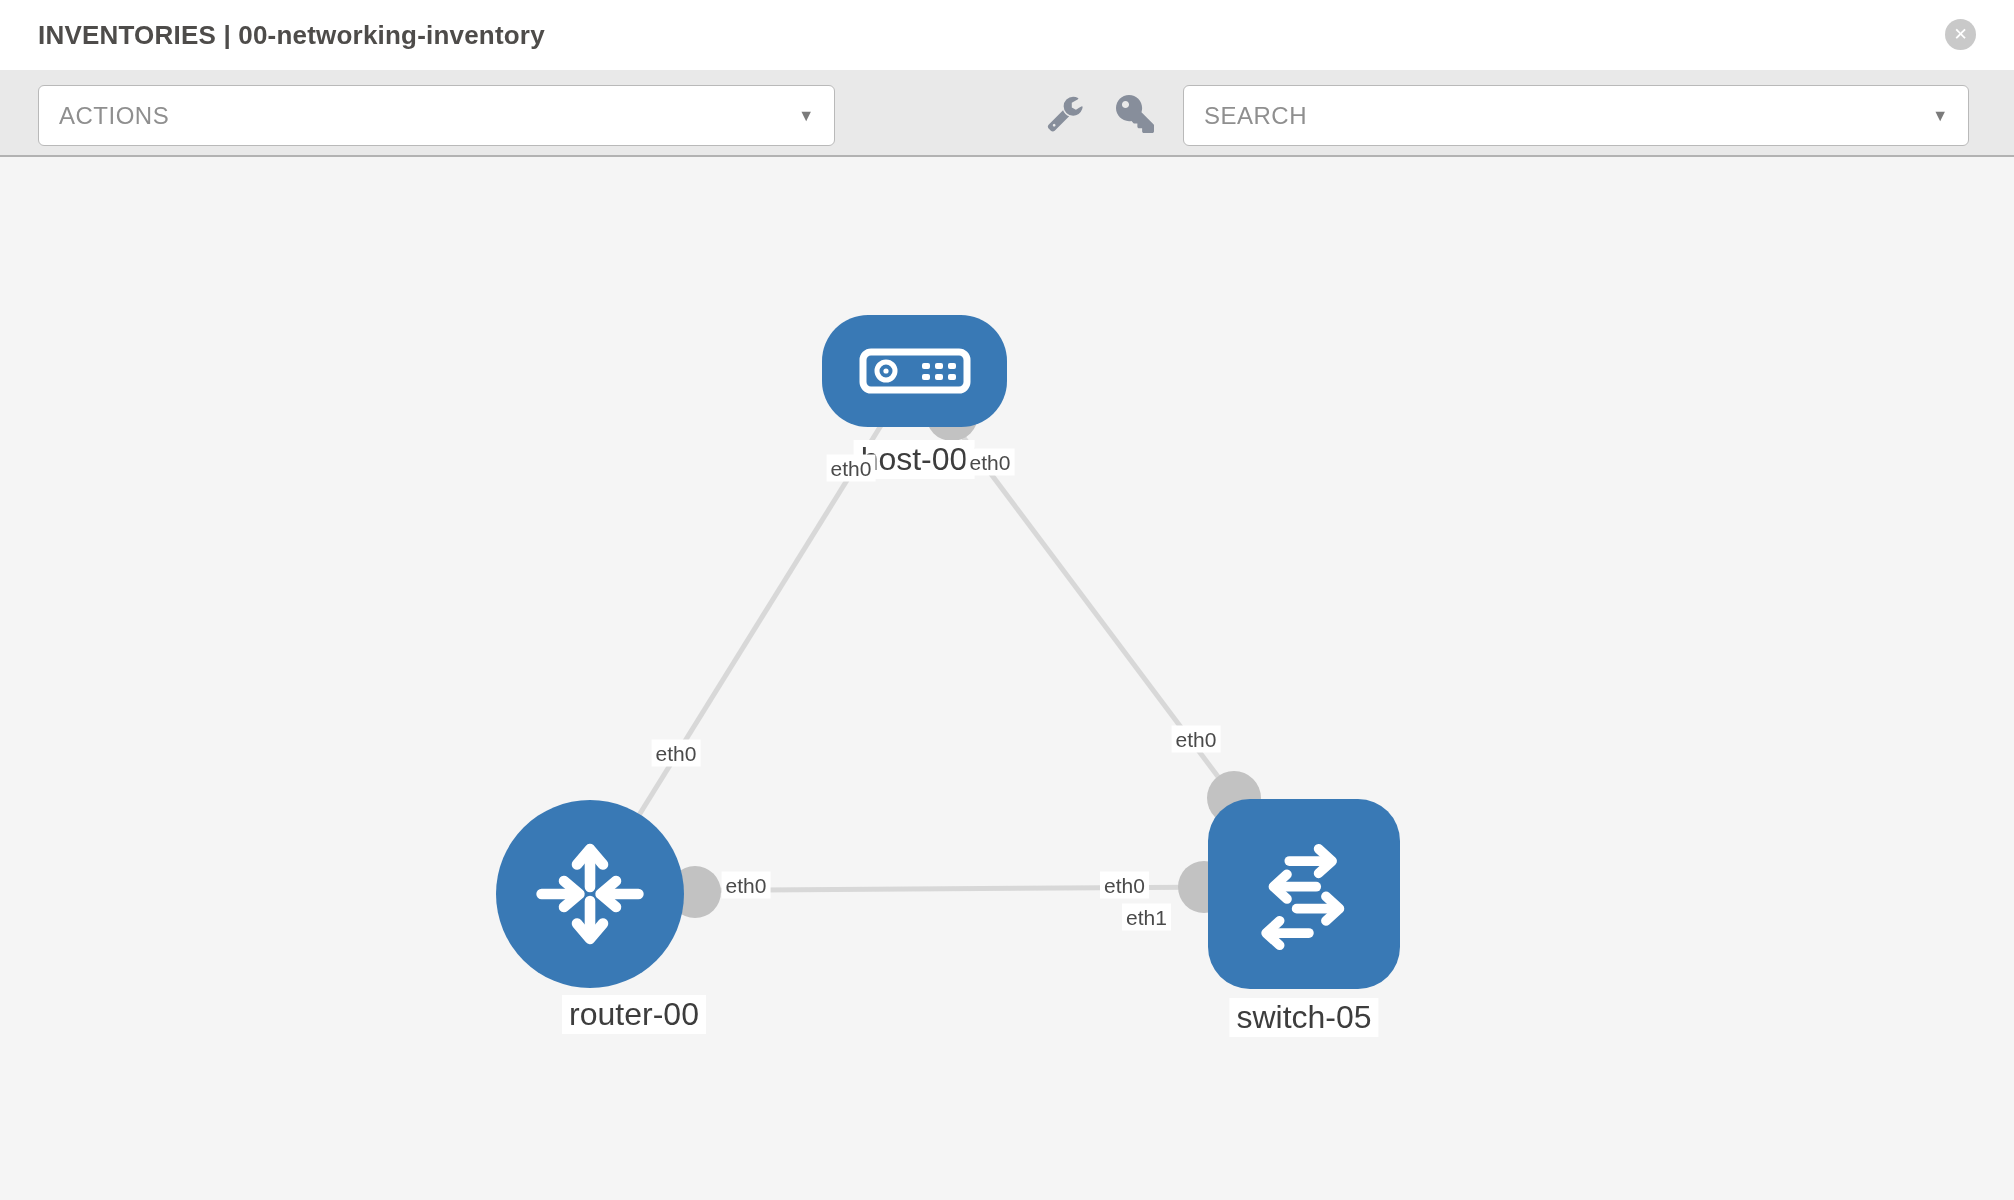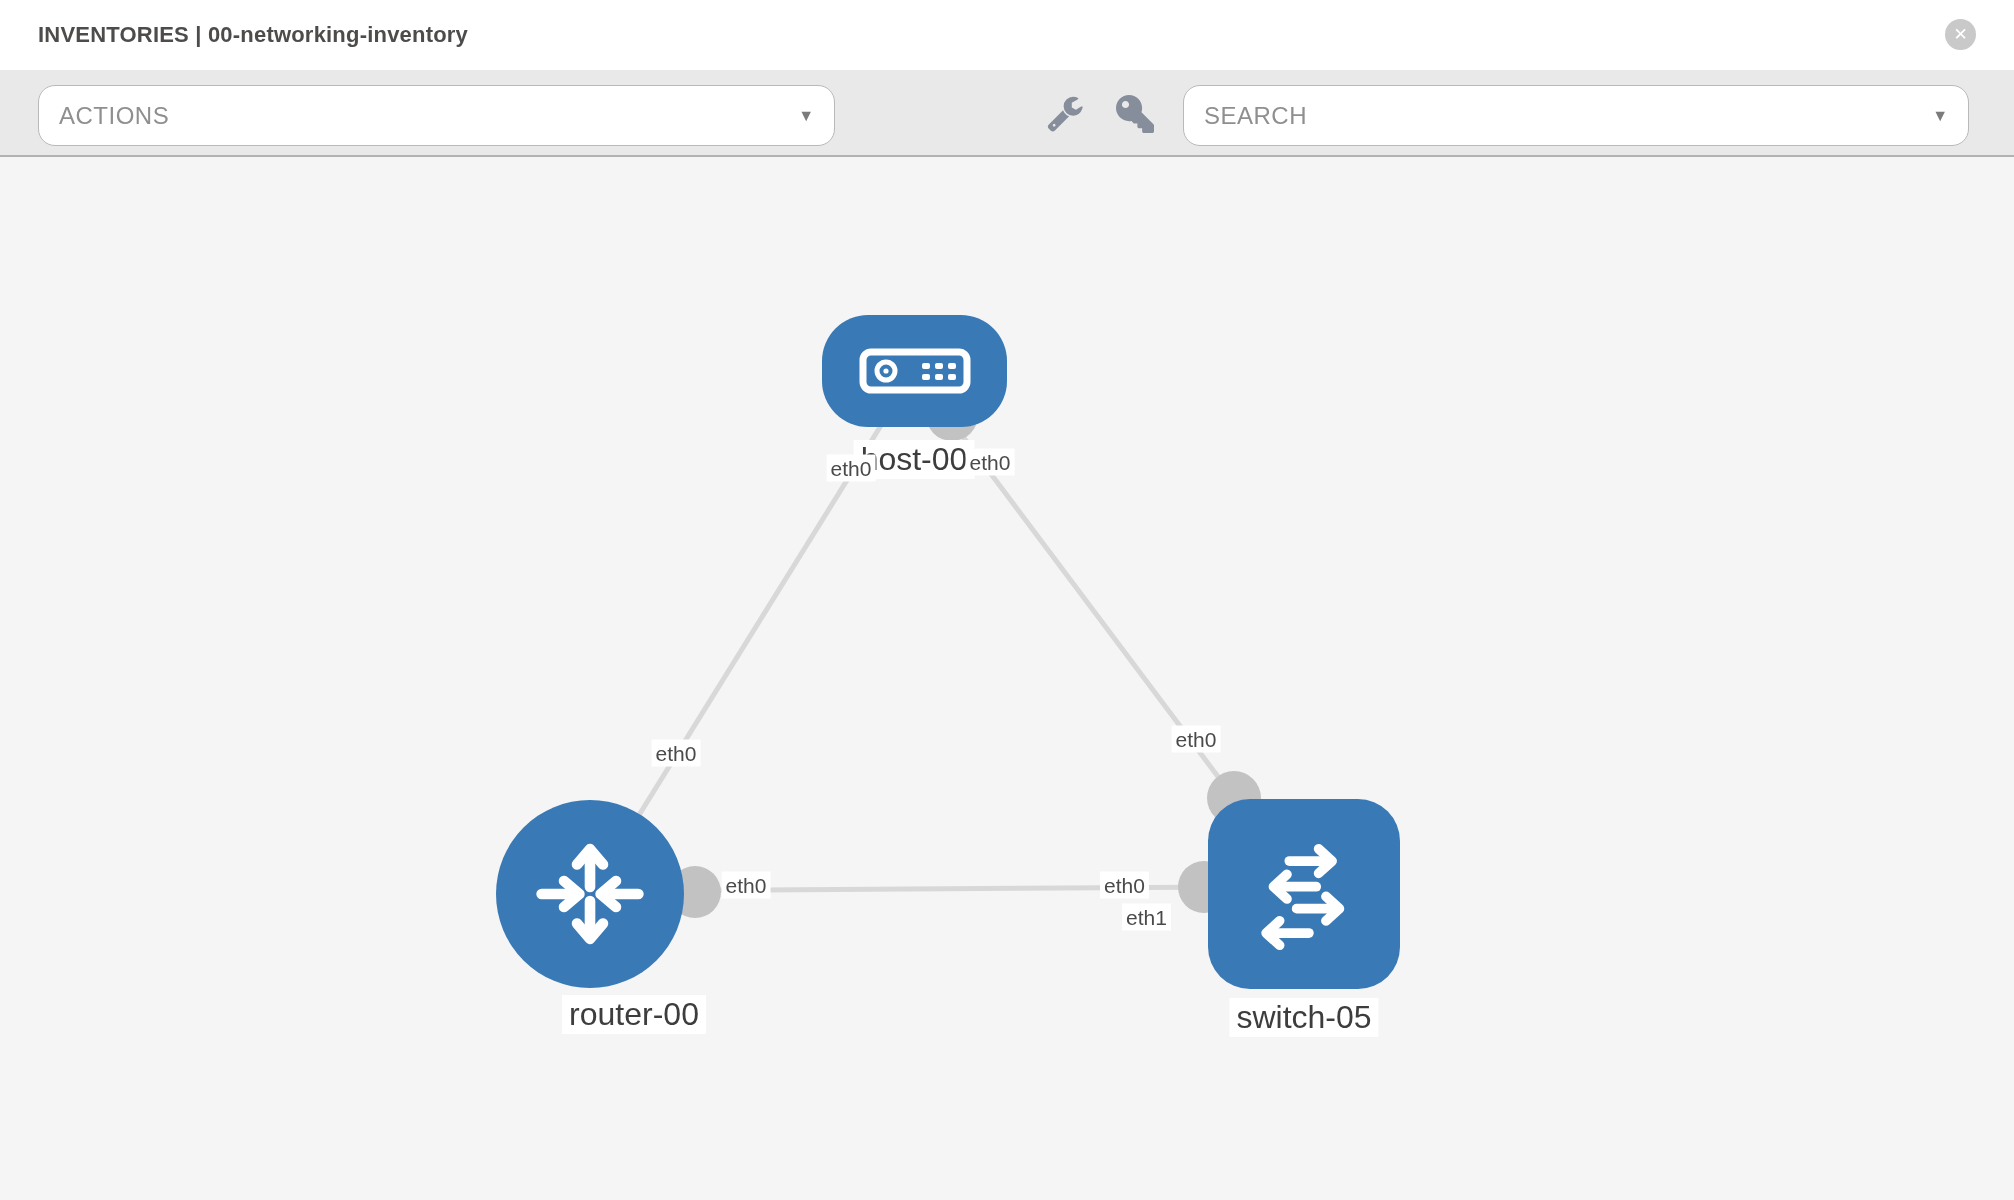--- a/index.html
+++ b/index.html
@@ -17,21 +17,21 @@
 
   
   .header {
     position: absolute; top: 0; left: 0;
     width: 2014px; height: 70px;
     background: #ffffff;
   }
   .page-title {
     position: absolute; left: 38px; top: 0;
     line-height: 70px;
-    font-size: 22px; font-weight: 700;
+    font-size: 26px; font-weight: 700;
     color: #4e4c4a;
     letter-spacing: .2px;
   }
   .close-btn {
     position: absolute; right: 38px; top: 19px;
     width: 31px; height: 31px;
     border-radius: 50%;
     background: #c9c9c9;
     color: #ffffff;
     font-size: 17px; font-weight: 700;
@@ -44,21 +44,21 @@
     position: absolute; top: 70px; left: 0;
     width: 2014px; height: 87px;
     background: #e9e9e9;
     border-bottom: 2px solid #b2b2b2;
   }
   .dropdown {
     position: absolute; top: 15px;
     height: 61px;
     background: #ffffff;
     border: 1px solid #b9b9b9;
-    border-radius: 17px;
+    border-radius: 6px;
     display: flex; align-items: center; justify-content: space-between;
     padding: 0 20px;
     cursor: pointer;
   }
   .dropdown .dd-label {
     font-size: 24px; color: #8f8f8f; letter-spacing: .5px;
   }
   .dropdown .caret {
     font-size: 16px; color: #7b7b7b;
   }

